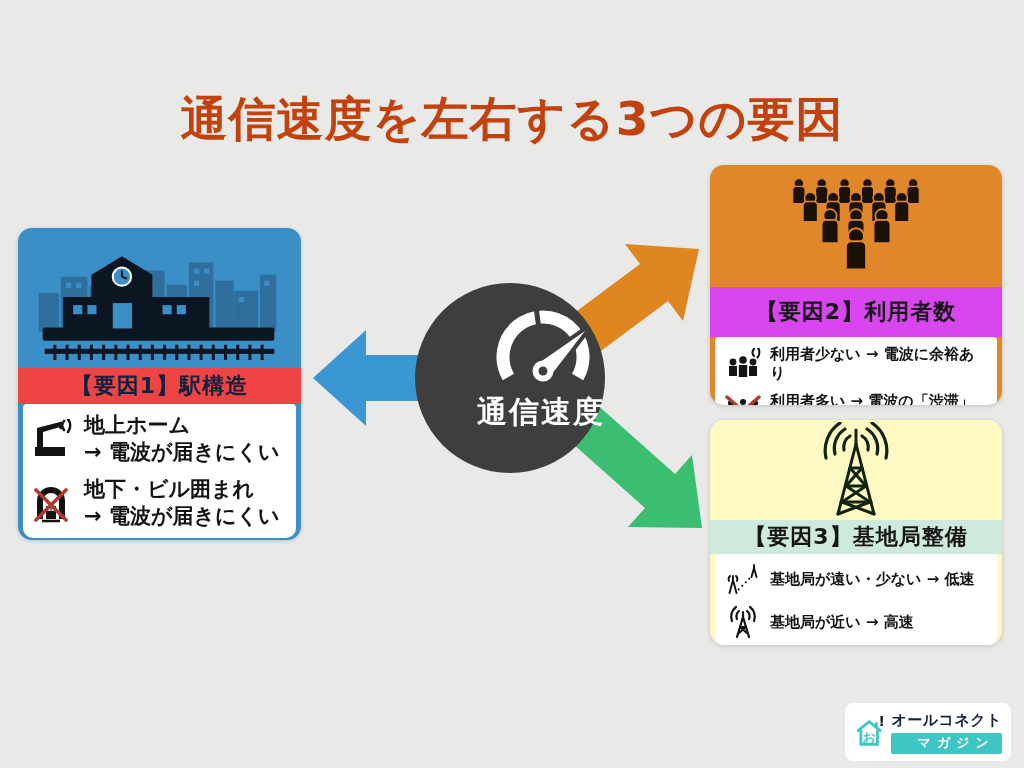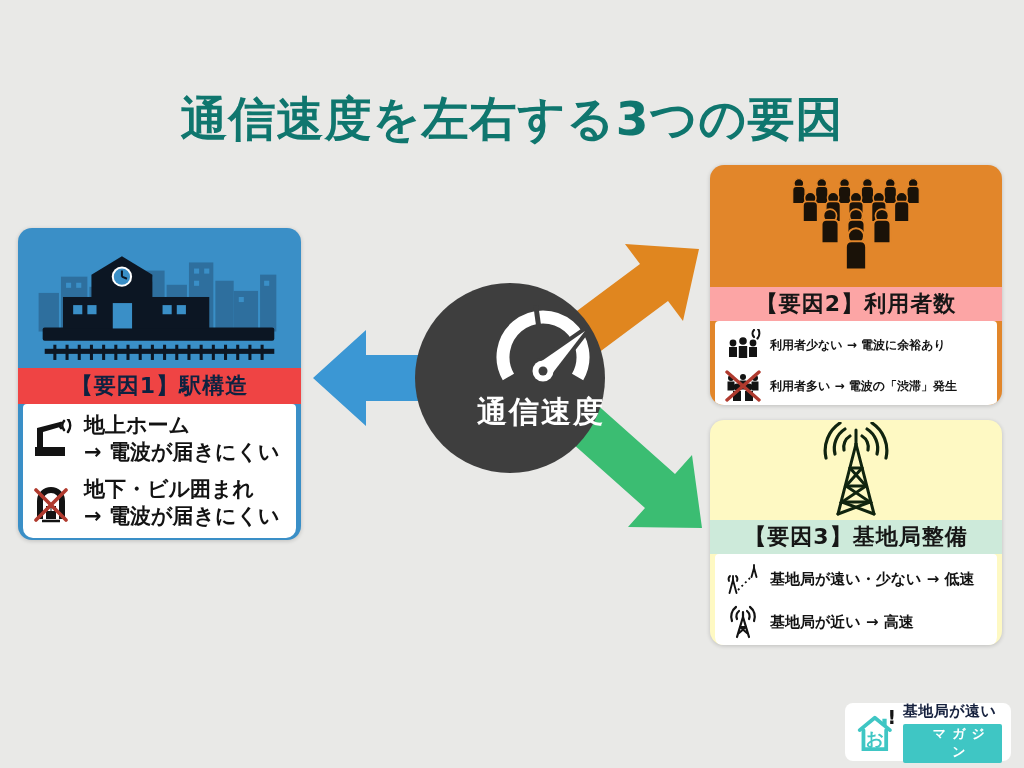--- a/index.html
+++ b/index.html
@@ -3,21 +3,21 @@
 <meta charset="utf-8">
 <style>
   html,body { margin:0; padding:0; }
   body {
     width:1024px; height:768px; position:relative; overflow:hidden;
     background:#e9e9e7;
     font-family:"DejaVu Sans","Liberation Sans",sans-serif;
   }
   .title {
     position:absolute; left:0; top:88px; width:1024px; text-align:center;
-    font-size:47px; font-weight:900; color:#0f766e; letter-spacing:1px;
+    font-size:47px; font-weight:900; color:#c2410c; letter-spacing:1px;
   }
   .arrows { position:absolute; left:0; top:0; z-index:1; }
 
   
   .card {
     position:absolute; z-index:2; border-radius:14px; overflow:hidden;
     display:flex; flex-direction:column; box-shadow:0 1px 4px rgba(0,0,0,.18);
   }
   .card-illustration { flex:0 0 auto; display:flex; align-items:center; justify-content:center; }
   .card-header {
@@ -31,22 +31,22 @@
     gap:9px; padding:8px 10px; box-sizing:border-box;
   }
   .row { display:flex; align-items:center; gap:9px; color:#131313; font-weight:700; }
   .row .ic { flex:0 0 auto; }
   .card-blue   { left:18px;  top:228px; width:283px; height:312px; background:#3a8fc7; }
   .card-blue   .card-illustration { height:140px; }
   .card-blue   .card-header { height:36px; background:#ef4444; color:#0e2240; }
   .card-blue   .row { font-size:21px; line-height:1.3; }
   .card-orange { left:710px; top:165px; width:292px; height:240px; background:#e2862a; }
   .card-orange .card-illustration { height:122px; }
-  .card-orange .card-header { height:34px; background:#fca5a5; color:#161616; }
-  .card-orange .row { font-size:12px; }
+  .card-orange .card-header { height:50px; background:#d946ef; color:#161616; }
+  .card-orange .row { font-size:15px; }
   .card-green  { left:710px; top:420px; width:292px; height:225px; background:#fef9c3; }
   .card-green  .card-illustration { height:100px; }
   .card-green  .card-header { height:34px; background:#cdeada; color:#161616; }
   .card-green  .row { font-size:15px; }
 
   
   .hub {
     position:absolute; left:415px; top:283px; width:190px; height:190px; z-index:3;
     background:#3e3e3e; border-radius:50%;
     display:flex; flex-direction:column; align-items:flex-end; justify-content:flex-start;
@@ -310,16 +310,16 @@
 
 <div class="logo">
   <svg width="42" height="46" viewBox="0 0 44 48">
     <path d="M6,22 L22,9 L38,22" stroke="#3fc6c4" stroke-width="4" fill="none" stroke-linejoin="round" stroke-linecap="round"></path>
     <rect x="30" y="10" width="4.5" height="7" fill="#3fc6c4"></rect>
     <path d="M10,22 L10,42 L34,42 L34,22" stroke="#3fc6c4" stroke-width="4" fill="none" stroke-linecap="round"></path>
     <text x="22" y="38" text-anchor="middle" font-size="19" font-weight="bold" fill="#3fc6c4">お</text>
     <text x="40" y="16" text-anchor="middle" font-size="20" font-weight="900" fill="#141414">!</text>
   </svg>
   <div class="logo-text">
-    <div class="logo-brand">基地局が遠い</div>
+    <div class="logo-brand">オールコネクト</div>
     <div class="logo-sub">マガジン</div>
   </div>
 </div>
 
 </body></html>

